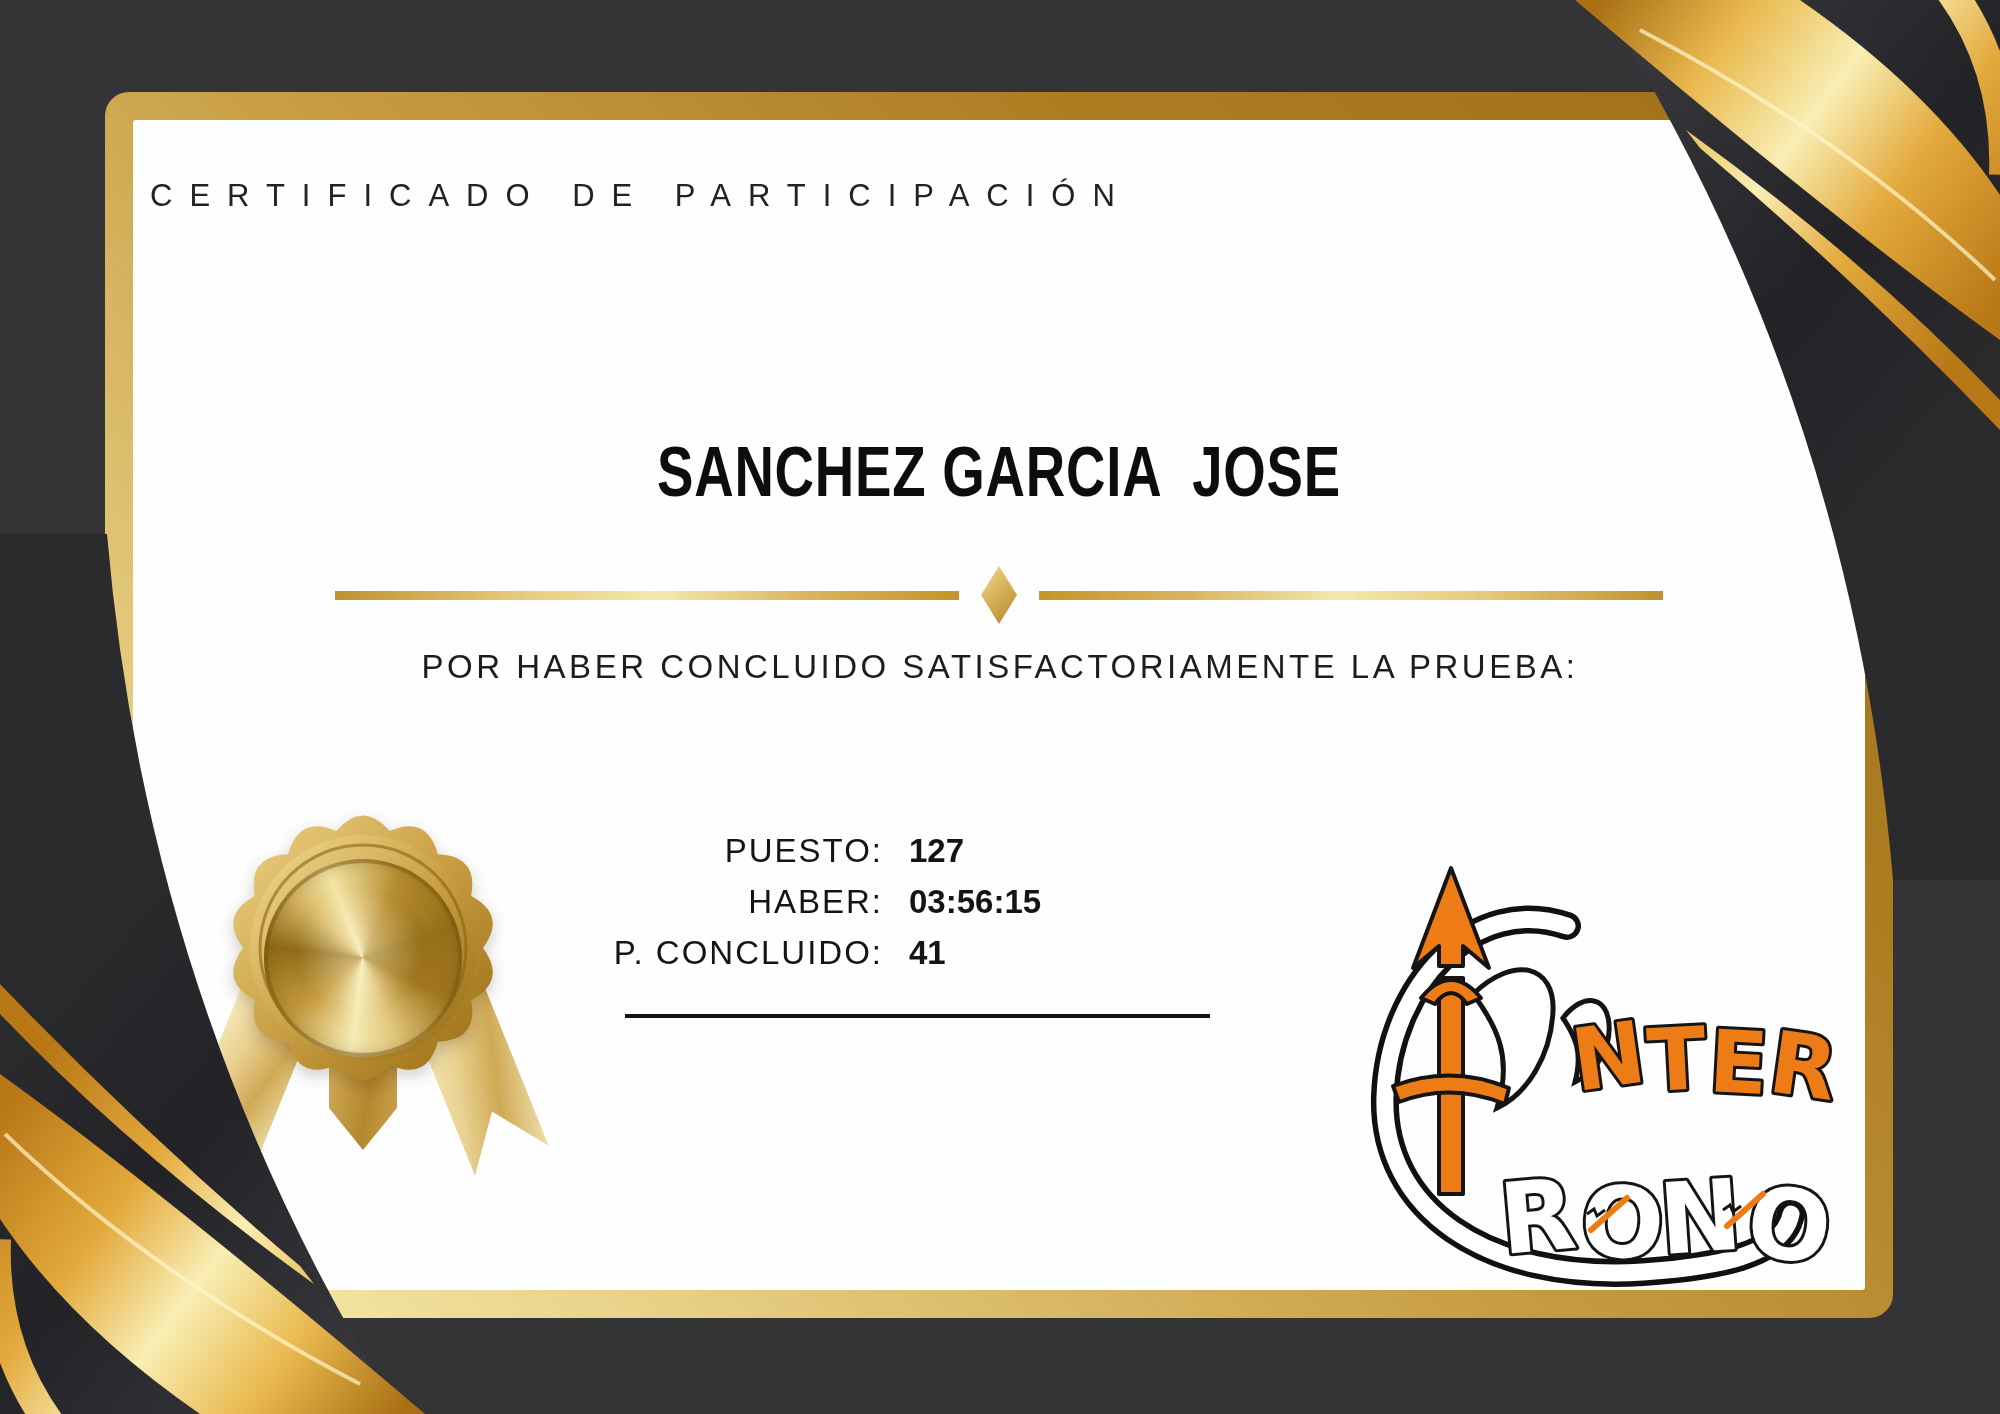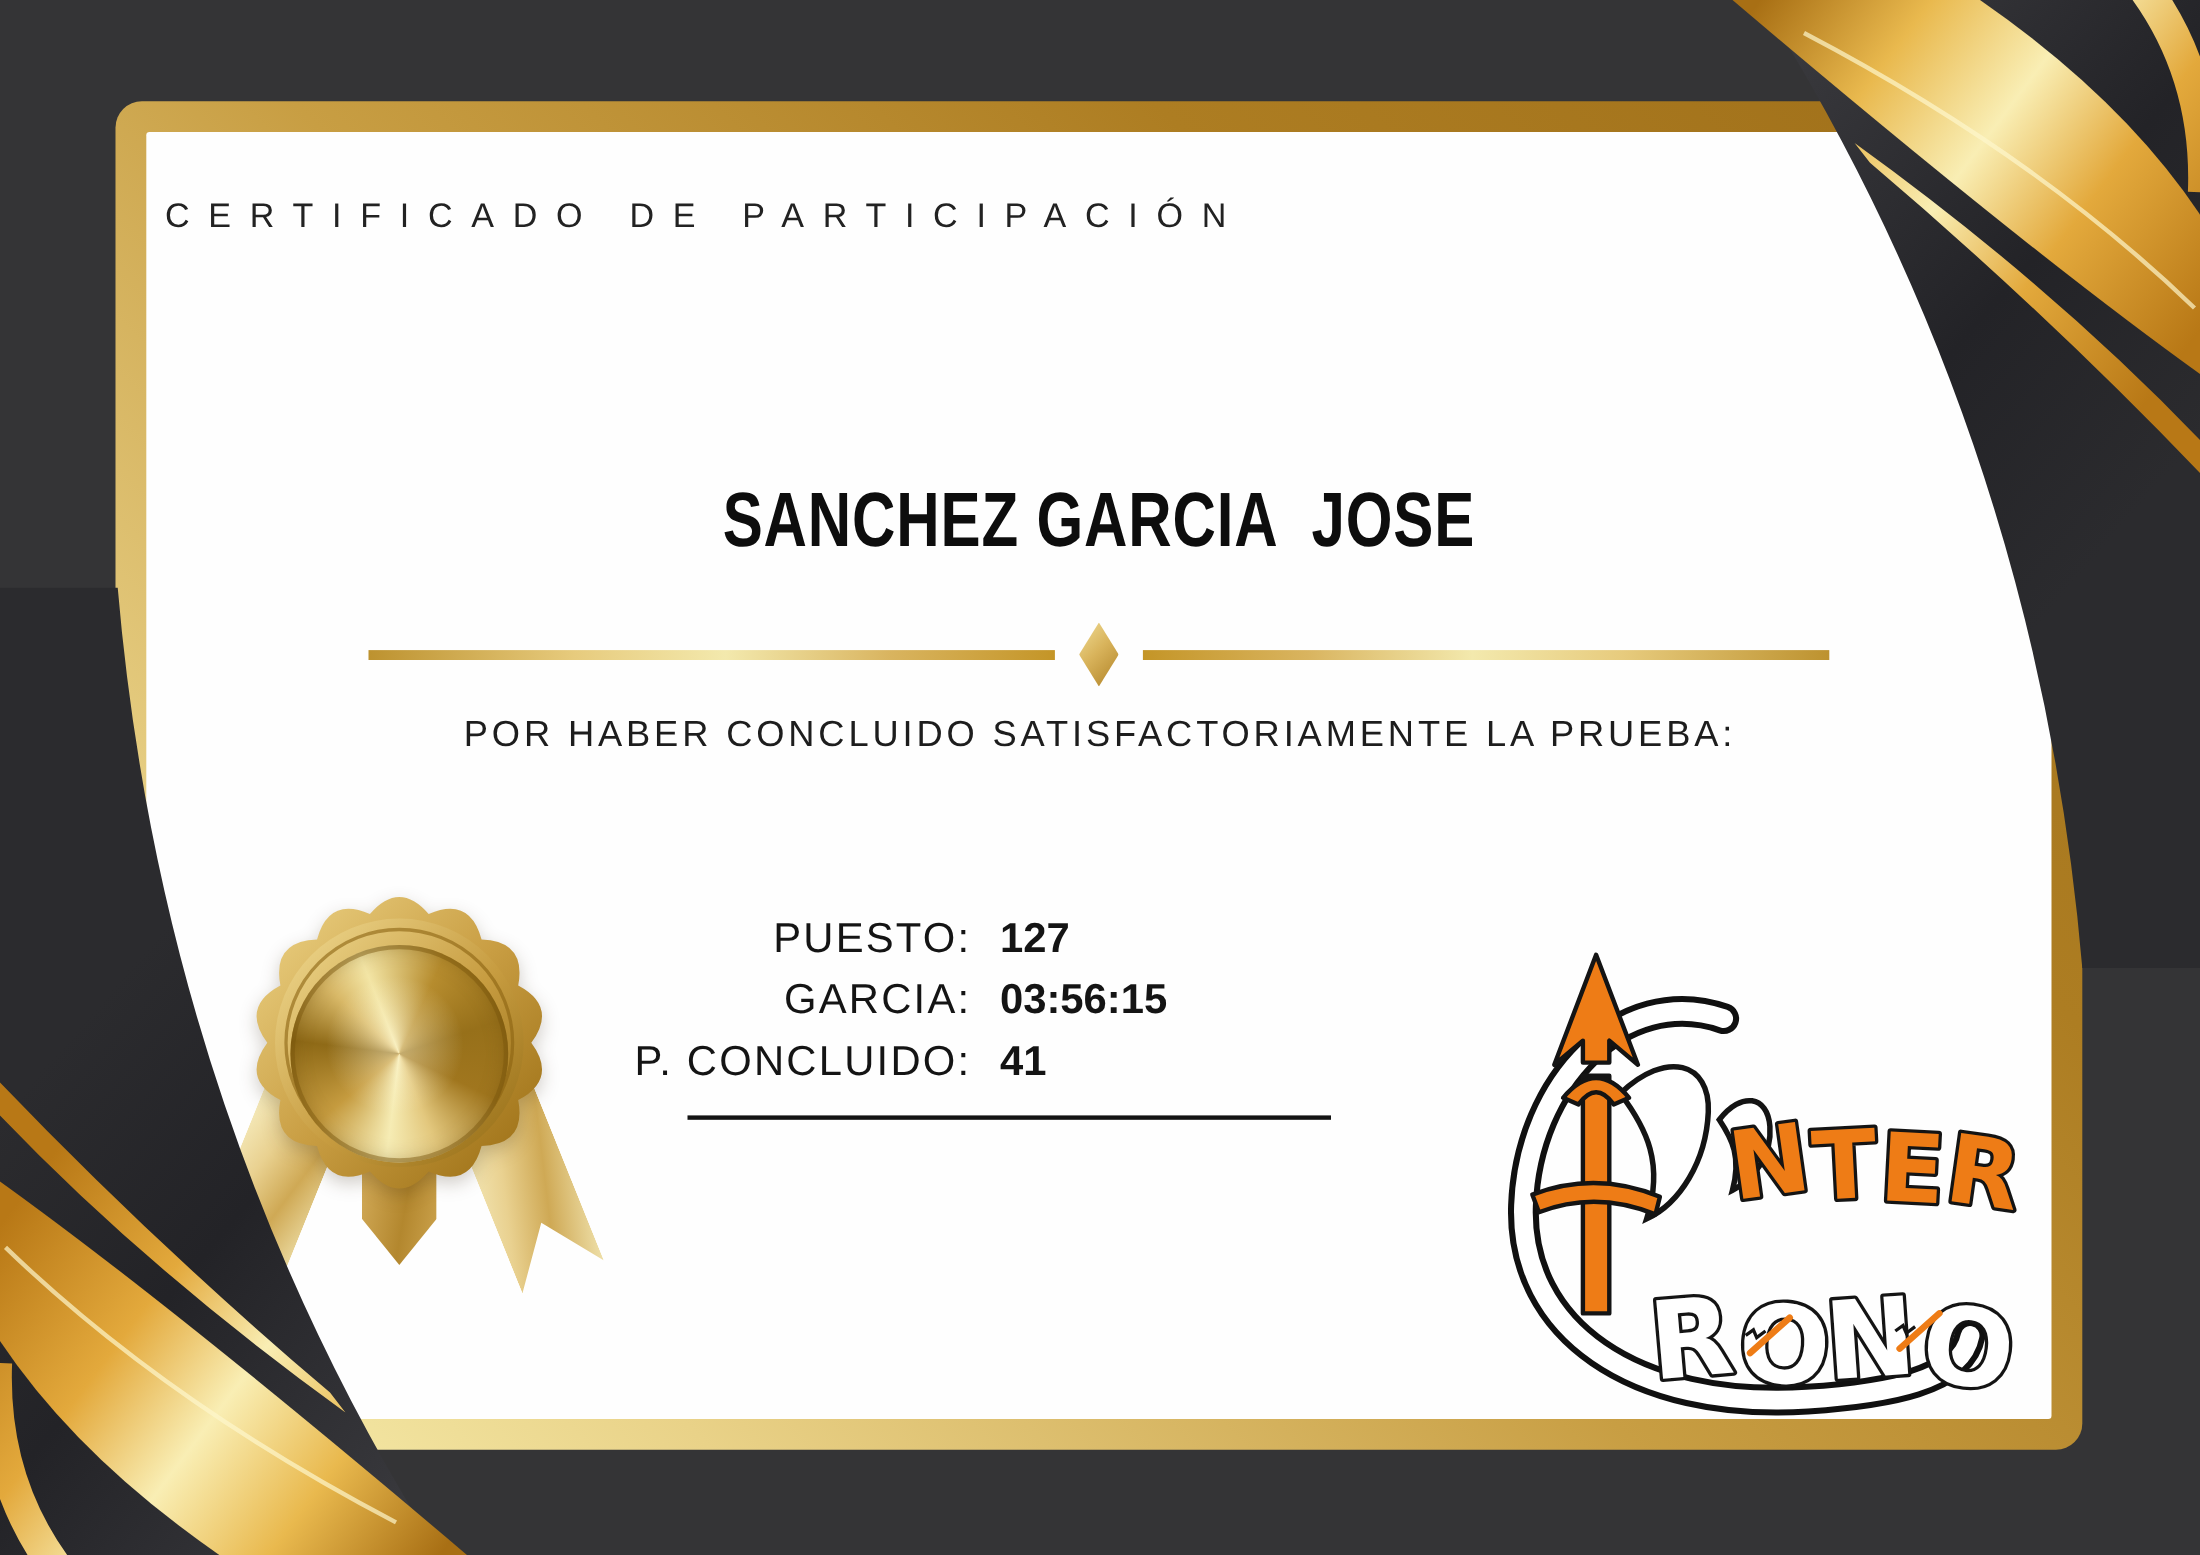--- a/index.html
+++ b/index.html
@@ -19,21 +19,21 @@
   .divider{position:absolute;top:446px;left:202px;width:1328px;display:flex;align-items:center;}
   .div-line{flex:1;height:9px;background:linear-gradient(90deg,#bd922f,#e7cb7d 30%,#f3e9ad 52%,#d9b45f 76%,#c49527 100%);}
   .div-line.right{background:linear-gradient(90deg,#c49527,#d9b45f 24%,#f3e9ad 48%,#e7cb7d 70%,#bd922f 100%);}
   .diamond{width:36px;height:58px;margin:0 22px;
            background:linear-gradient(135deg,#f0dc95,#d9b45c 45%,#b08226);
            clip-path:polygon(50% 0,100% 50%,50% 100%,0 50%);}
   .subtitle{position:absolute;top:528px;left:0;width:100%;text-align:center;color:#1d1d1d;
             font-size:33px;font-weight:500;letter-spacing:3.5px;padding-left:2px;box-sizing:border-box;}
 
   .stats{position:absolute;top:712px;left:250px;display:grid;grid-template-columns:500px 230px;
-         column-gap:26px;row-gap:13px;font-size:38px;color:#141414;}
+         column-gap:26px;row-gap:13px;font-size:33px;color:#141414;}
   .stats .lbl{text-align:right;letter-spacing:2px;font-weight:500;}
   .stats .val{text-align:left;font-weight:700;}
   .sig-line{position:absolute;left:492px;top:894px;width:585px;height:4px;background:#131313;}
 
   
   .medal{position:absolute;left:80px;top:668px;width:300px;height:420px;}
   .medal .ribbon{position:absolute;width:80px;height:190px;
         background:linear-gradient(105deg,#f7eec2 0%,#e9d190 35%,#cfa955 65%,#eedfa8 100%);
         clip-path:polygon(0 0,100% 0,100% 100%,50% 72%,0 100%);}
   .medal .ribbon.left{left:30px;top:208px;transform:rotate(22deg);transform-origin:70px 0;}
@@ -74,21 +74,21 @@
         <div class="div-line"></div>
         <div class="diamond"></div>
         <div class="div-line right"></div>
       </div>
 
       <div class="subtitle">POR HABER CONCLUIDO SATISFACTORIAMENTE LA PRUEBA:</div>
 
       <div class="stats">
         <div class="lbl">PUESTO:</div>
         <div class="val">127</div>
-        <div class="lbl">GARCIA:</div>
+        <div class="lbl">HABER:</div>
         <div class="val">03:56:15</div>
         <div class="lbl">P. CONCLUIDO:</div>
         <div class="val">41</div>
       </div>
 
       <div class="sig-line"></div>
 
       <div class="medal">
         <div class="ribbon left"></div>
         <div class="ribbon right"></div>

